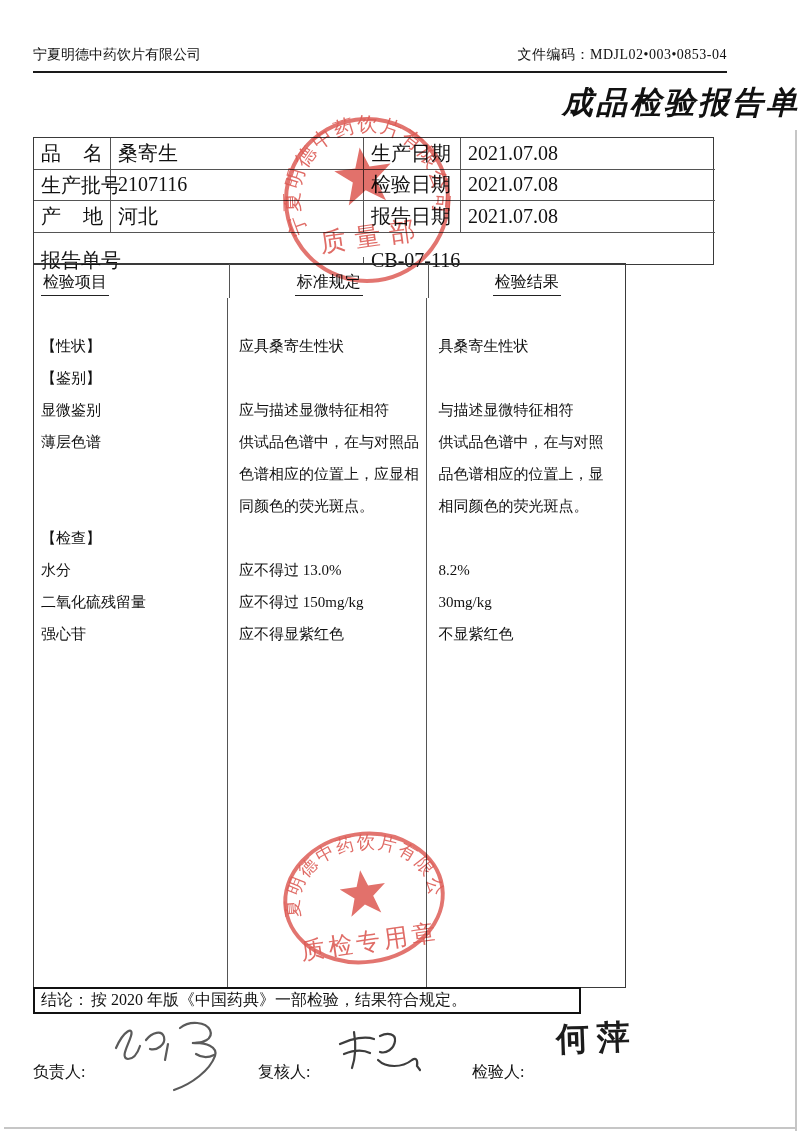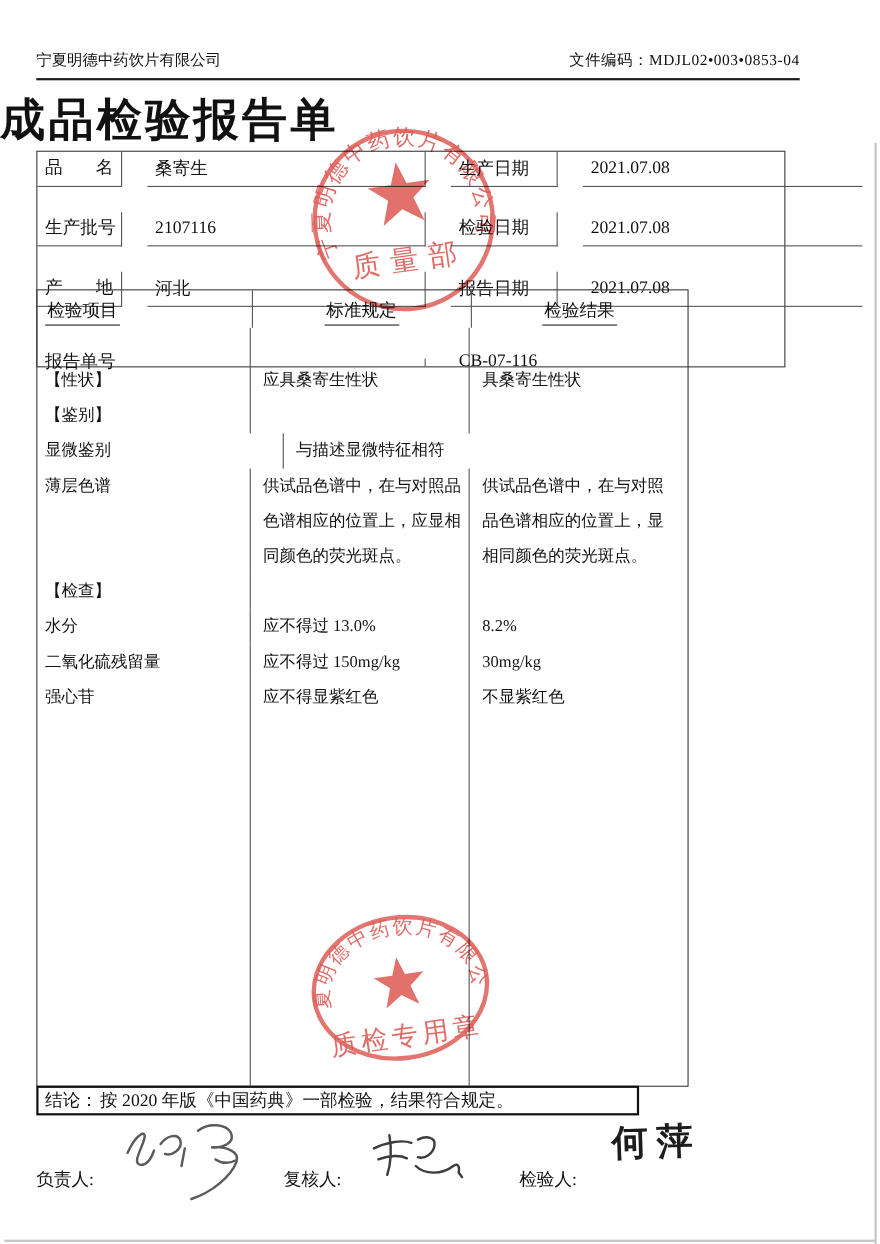--- a/index.html
+++ b/index.html
@@ -11,31 +11,30 @@
   
   .header{
     position:absolute;left:33px;top:46px;width:694px;
     display:flex;justify-content:space-between;align-items:flex-end;
     font-size:14px;padding-bottom:7px;border-bottom:2px solid #1a1a1a;
   }
   .doc-code{letter-spacing:.5px;}
 
   
   .title{
-    position:absolute;left:0;top:82px;width:800px;text-align:left;
-    font-size:41px;font-weight:700;letter-spacing:3px;
+    position:absolute;left:0;top:82px;width:800px;text-align:right;
+    font-size:31px;font-weight:700;letter-spacing:3px;font-style:italic;
   }
 
   
   .info-table{
     position:absolute;left:33px;top:137px;width:681px;
     display:grid;grid-template-columns:77px 253px 97px 254px;
     grid-auto-rows:31.5px;border:1px solid #3a3a3a;box-sizing:border-box;
-    font-size:16px;
-    gap:23px;
+    font-size:20px;
   }
   .ic{display:flex;align-items:center;box-sizing:border-box;
       border-right:1px solid #555;border-bottom:1px solid #555;
       padding:0 7px;white-space:nowrap;overflow:visible;}
   .ic.no-r{border-right:none;}
   .ic.no-b{border-bottom:none;margin-top:24px;}
   .ic.jl{display:block;line-height:30px;text-align:justify;text-align-last:justify;}
   .span2a{grid-column:1/3;}
   .span2b{grid-column:3/5;}
 
@@ -143,20 +142,21 @@
     <div class="mt-c2">应具桑寄生性状</div>
     <div class="mt-c3">具桑寄生性状</div>
   </div>
   <div class="mt-row mt-data">
     <div class="mt-c1">【鉴别】</div>
     <div class="mt-c2"></div>
     <div class="mt-c3"></div>
   </div>
   <div class="mt-row mt-data">
     <div class="mt-c1">显微鉴别</div>
+    <div class="mt-c2">应与描述显微特征相符</div>
     <div class="mt-c3">与描述显微特征相符</div>
   </div>
   <div class="mt-row mt-data">
     <div class="mt-c1">薄层色谱</div>
     <div class="mt-c2">供试品色谱中，在与对照品色谱相应的位置上，应显相同颜色的荧光斑点。</div>
     <div class="mt-c3">供试品色谱中，在与对照品色谱相应的位置上，显相同颜色的荧光斑点。</div>
   </div>
   <div class="mt-row mt-data">
     <div class="mt-c1">【检查】</div>
     <div class="mt-c2"></div>

